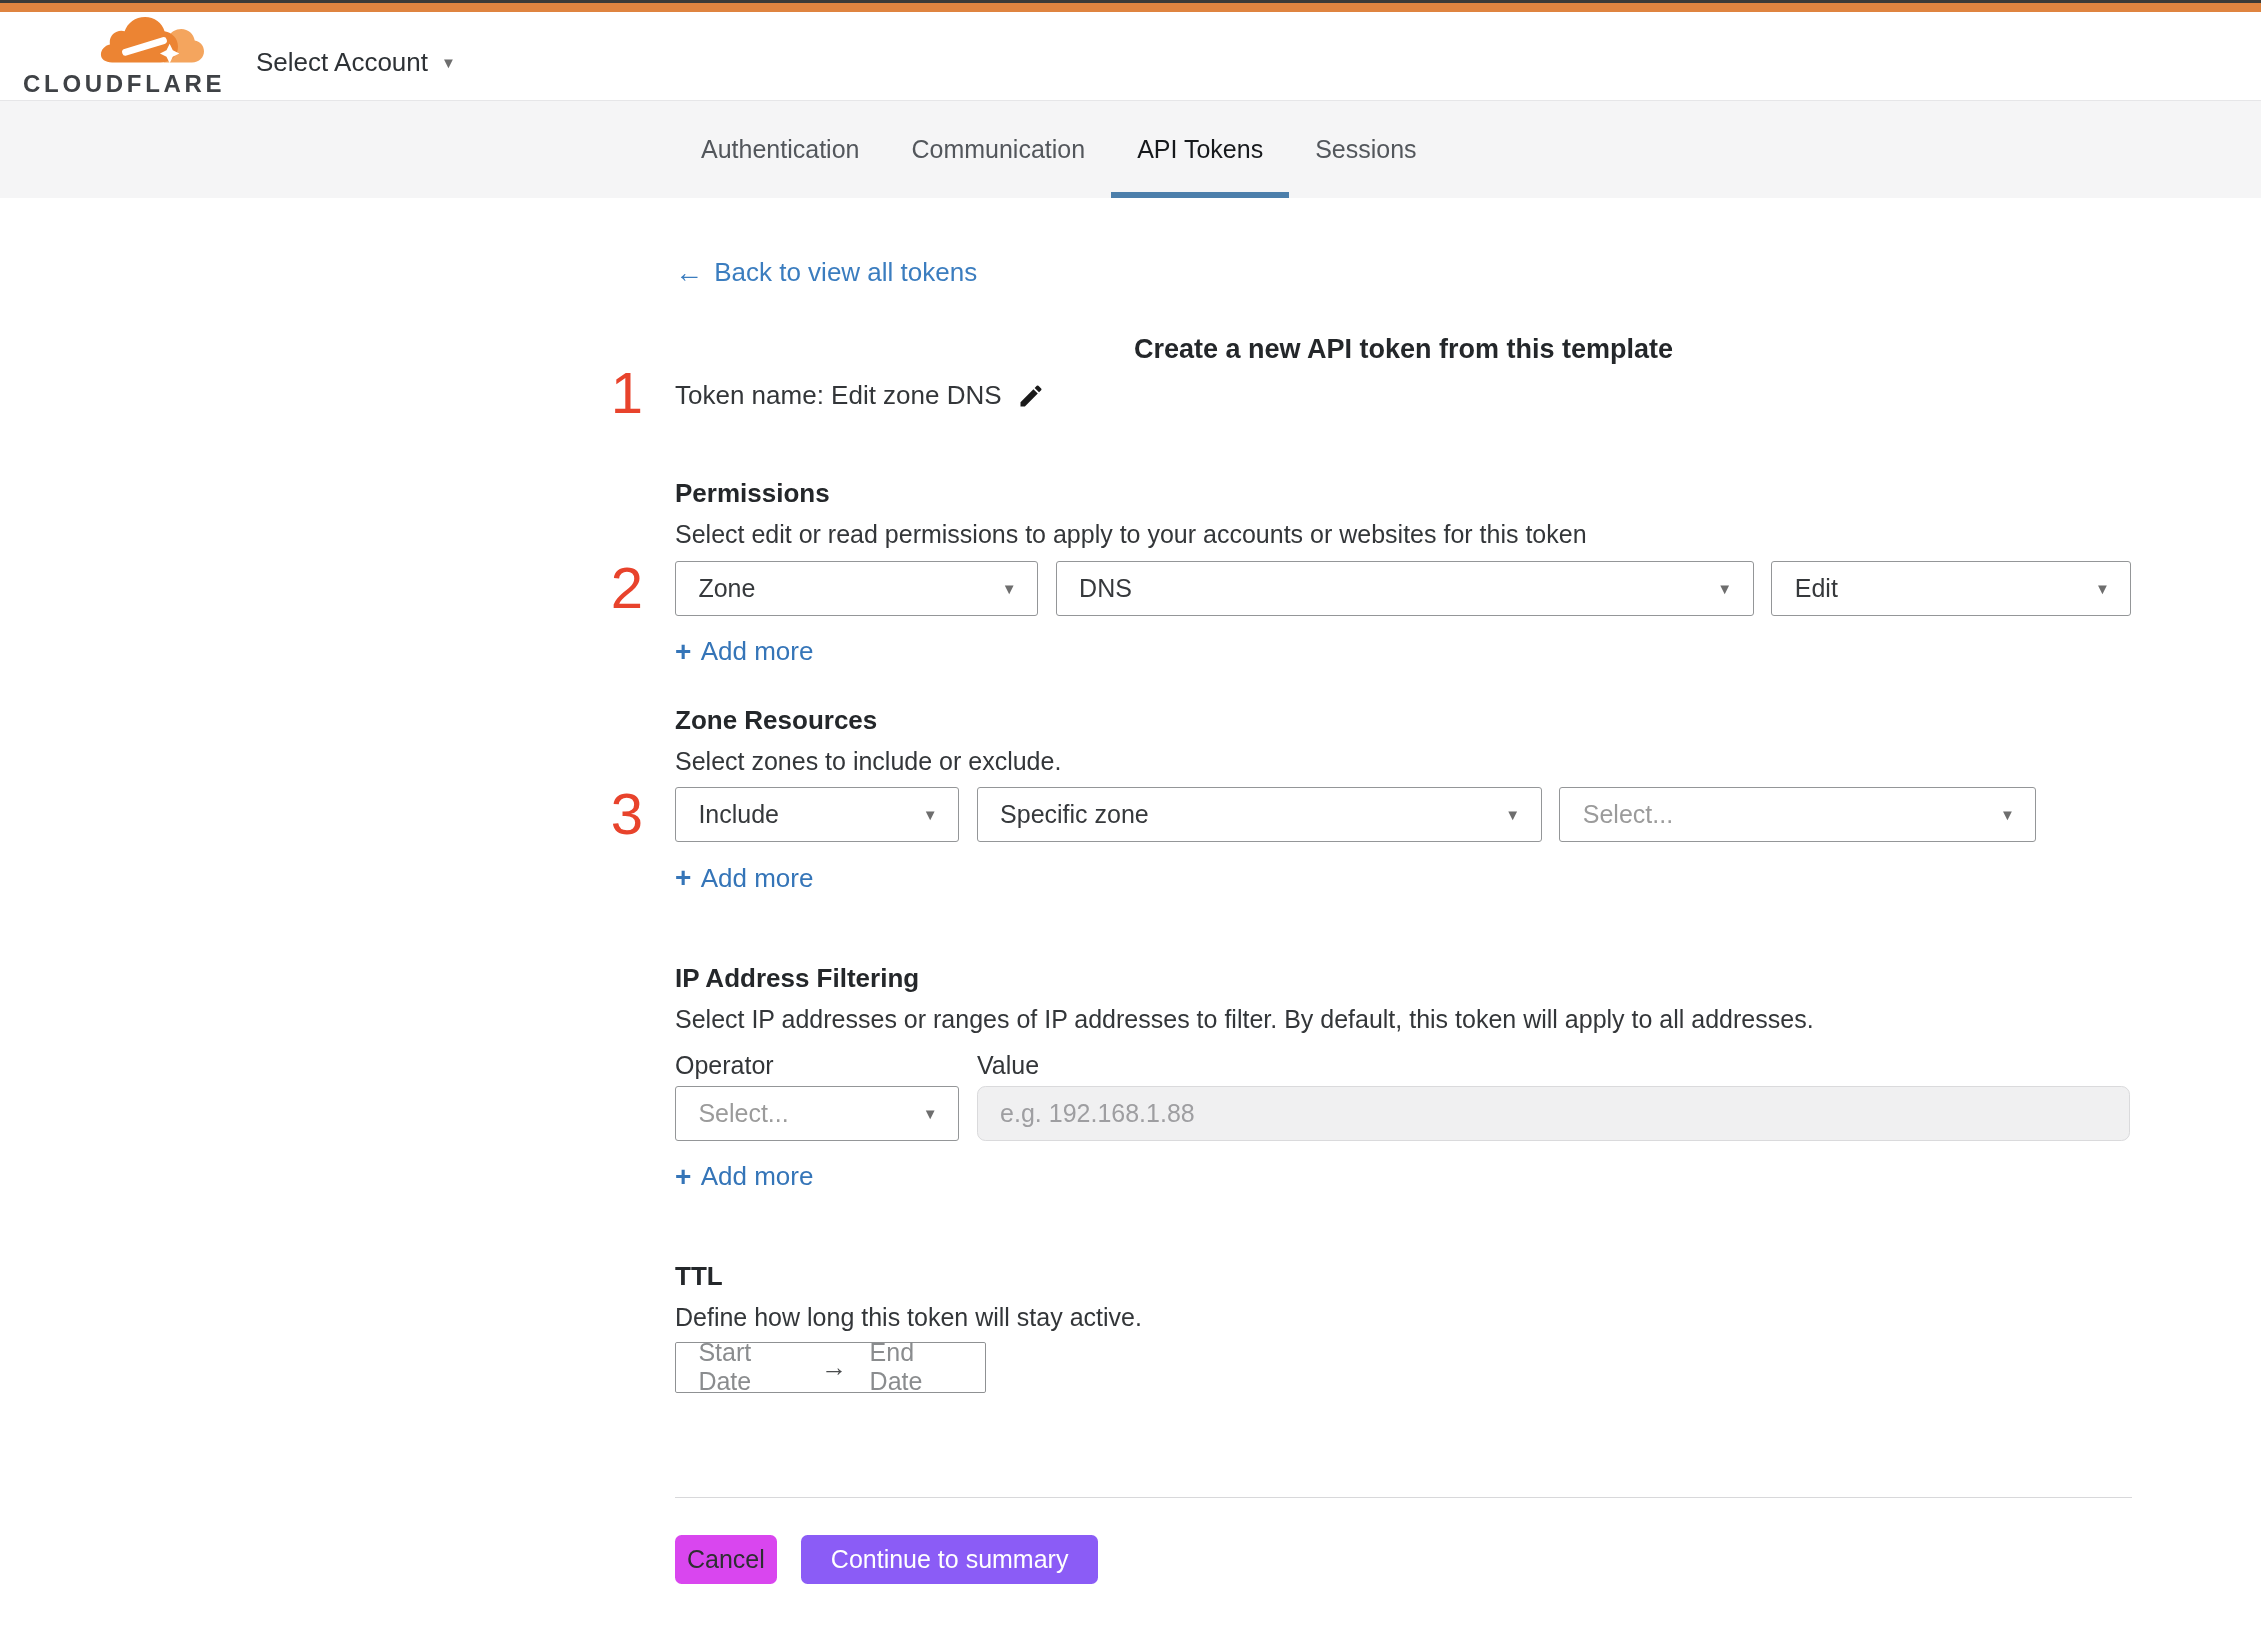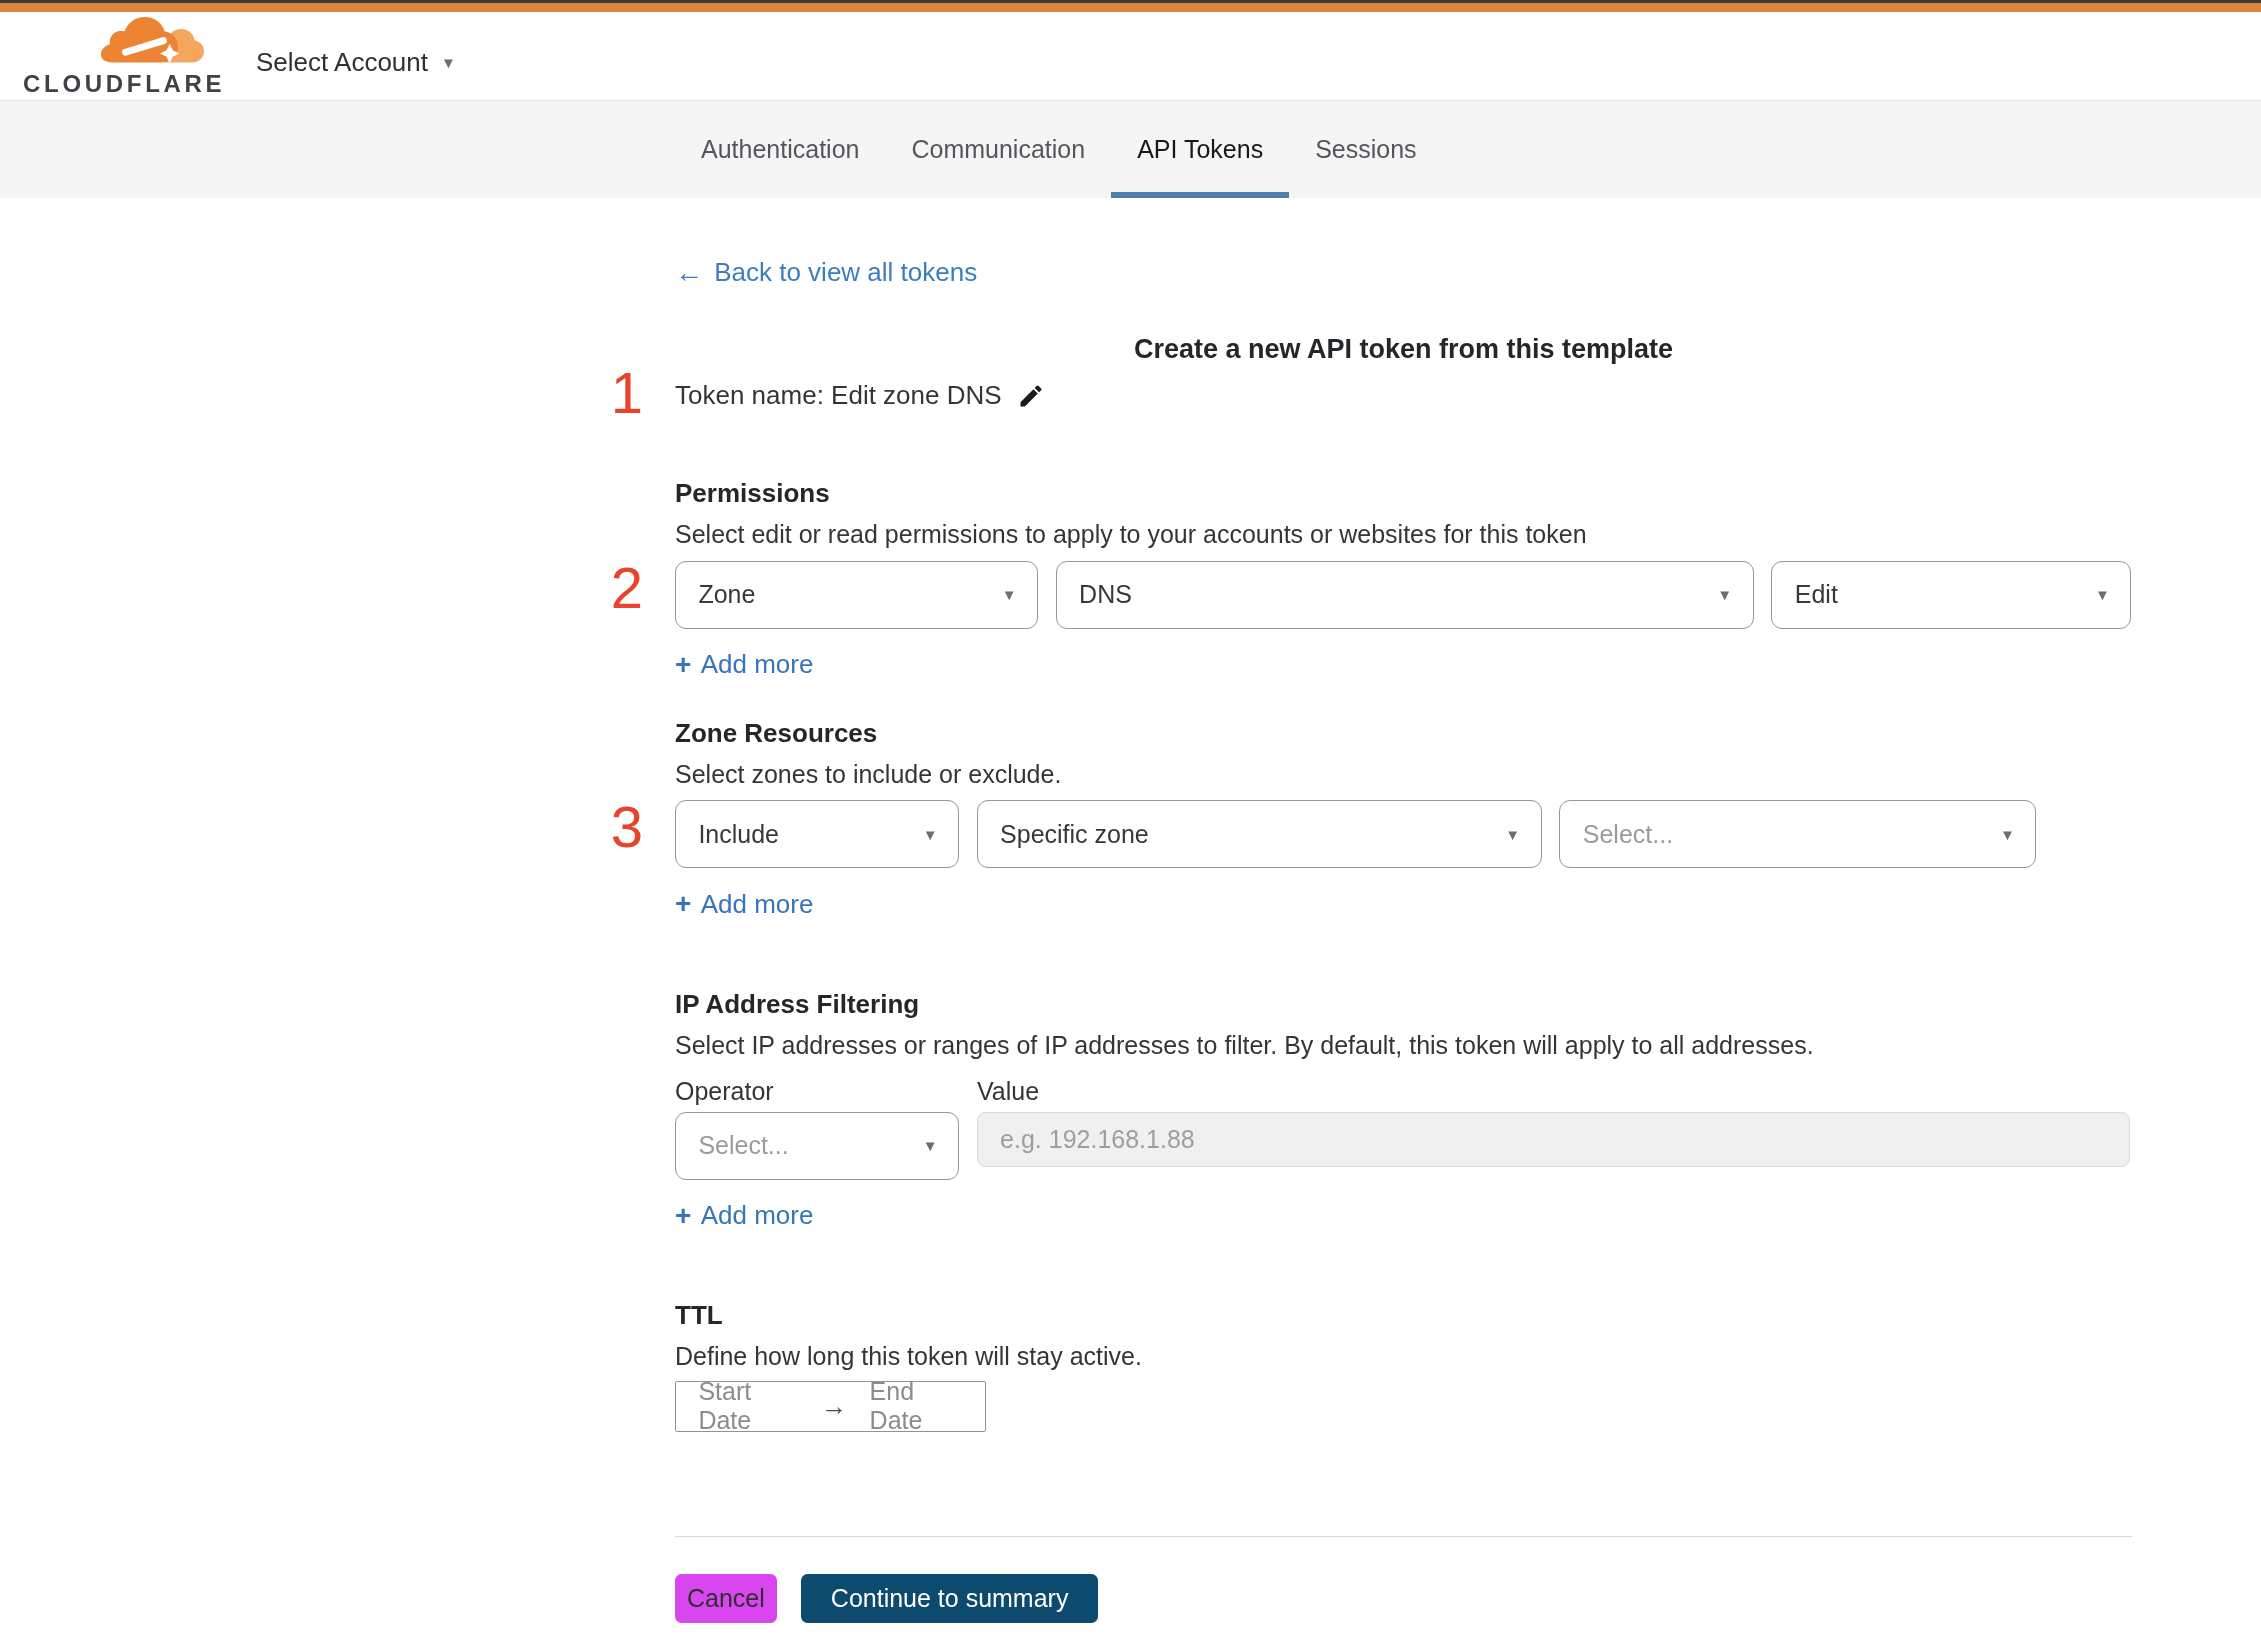--- a/index.html
+++ b/index.html
@@ -60,21 +60,21 @@
   .token-line { margin-top:11.2px; display:flex; align-items:center; gap:15px; position:relative; font-size:26px; color:#333639; line-height:37px; }
   .pencil-icon svg { width:28px; height:28px; fill:#1a1a1a; display:block; }
 
   .section-title { font-size:26px; font-weight:bold; color:#24272a; line-height:34px; }
   .section-desc  { margin-top:7px; font-size:25px; color:#333639; line-height:34px; }
 
   .perm-title { margin-top:62px; }
   .row { margin-top:9.3px; display:flex; gap:17.7px; position:relative; }
 
   .select-box {
-    height:68px; border:1.9px solid #949698; border-radius:11px; background:#fff;
+    height:55px; border:1.9px solid #949698; border-radius:3px; background:#fff;
     display:flex; align-items:center; justify-content:space-between;
     padding:0 20.5px 0 22.4px; font-size:25px; color:#36393c; cursor:pointer;
   }
   .select-box .placeholder { color:#9b9b9b; }
   .w-zone { width:363px; }
   .w-dns { width:698px; }
   .w-edit { width:360px; }
   .w-include { width:284px; }
   .w-speczone { width:565px; }
   .w-zonesel { width:477px; }
@@ -107,21 +107,21 @@
     display:flex; align-items:center; gap:22.4px;
     padding:0 22.4px; font-size:25px; color:#8a8c8e; cursor:pointer;
   }
   .range-arrow { color:#4a4c4e; font-size:26px; }
 
   .divider { margin-top:104px; height:1.9px; background:#d8d8da; width:1457px; }
 
   .footer-actions { margin-top:37px; display:flex; gap:24px; padding-bottom:7.5px; }
   .btn { height:49px; border:none; border-radius:6.5px; font-family:"Liberation Sans", sans-serif; font-size:25px; cursor:pointer; }
   .btn-cancel { background:#d946ef; color:#2d2f31; padding:0 12px; }
-  .btn-continue { background:#0c4a6e; color:#ffffff; padding:4px 30px; }
+  .btn-continue { background:#8b5cf6; color:#ffffff; padding:4px 30px; }
 
   .step-num {
     position:absolute; font-size:58px; color:#e8432c; line-height:1;
     text-align:right;
   }
   .step-1 { left:-84px; top:-13px; width:52px; }
   .step-2 { left:-84px; top:-1.9px; width:52px; }
   .step-3 { left:-84px; top:-1.9px; width:52px; }
 </style>
 </head>

